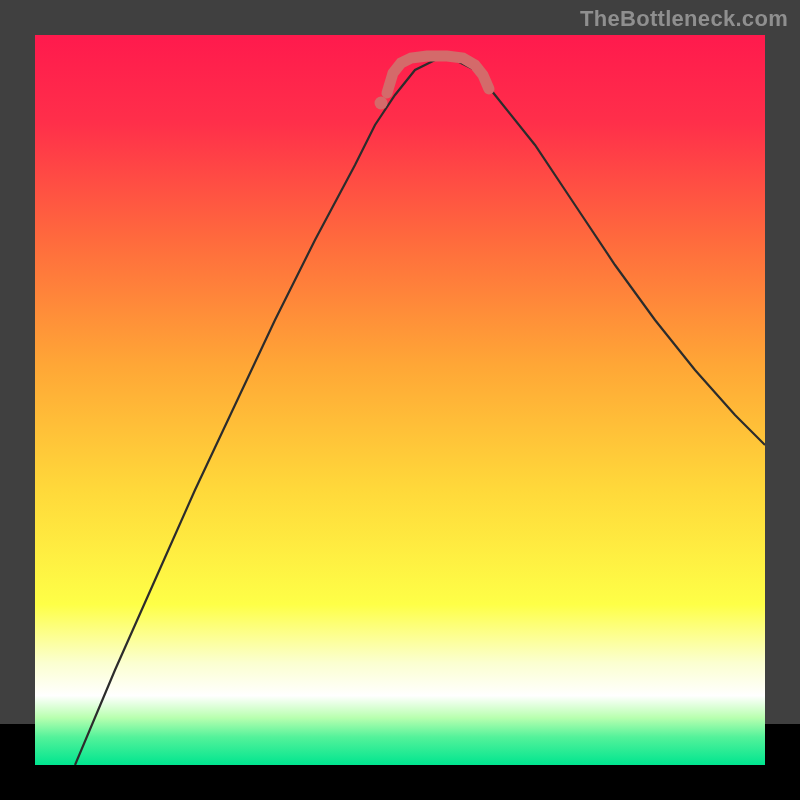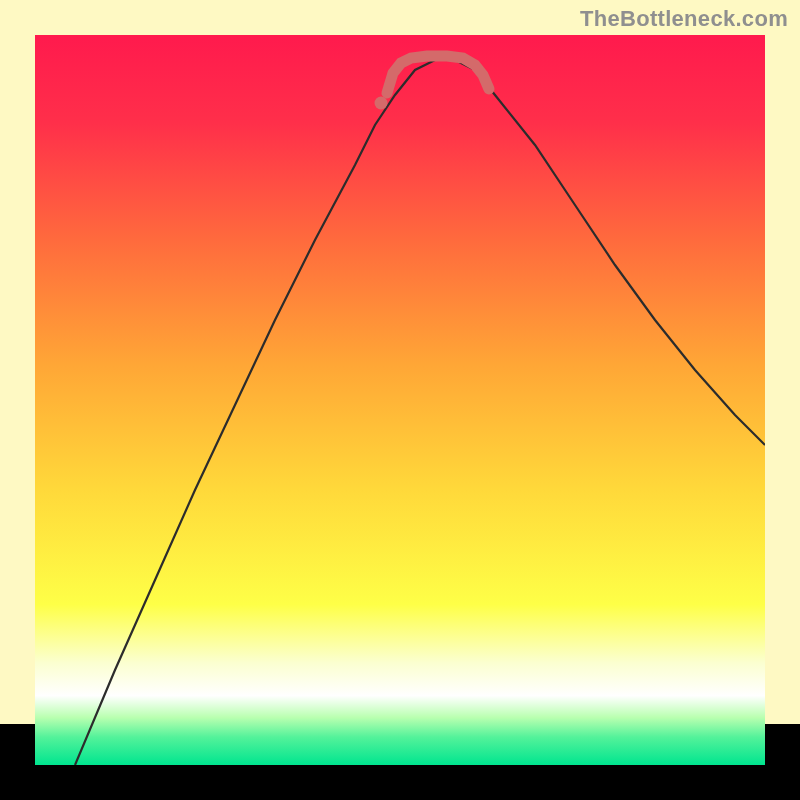--- a/index.html
+++ b/index.html
@@ -9,21 +9,21 @@
     height: 800px;
     background: #000;
     overflow: hidden;
   }
   .frame {
     position: absolute;
     left: 0;
     top: 0;
     width: 800px;
     height: 724px;
-    background: #fef9c3;
+    background: #404040;
   }
   .plot {
     position: absolute;
     left: 35px;
     top: 35px;
     width: 730px;
     height: 730px;
     overflow: hidden;
   }
   .gradient {

